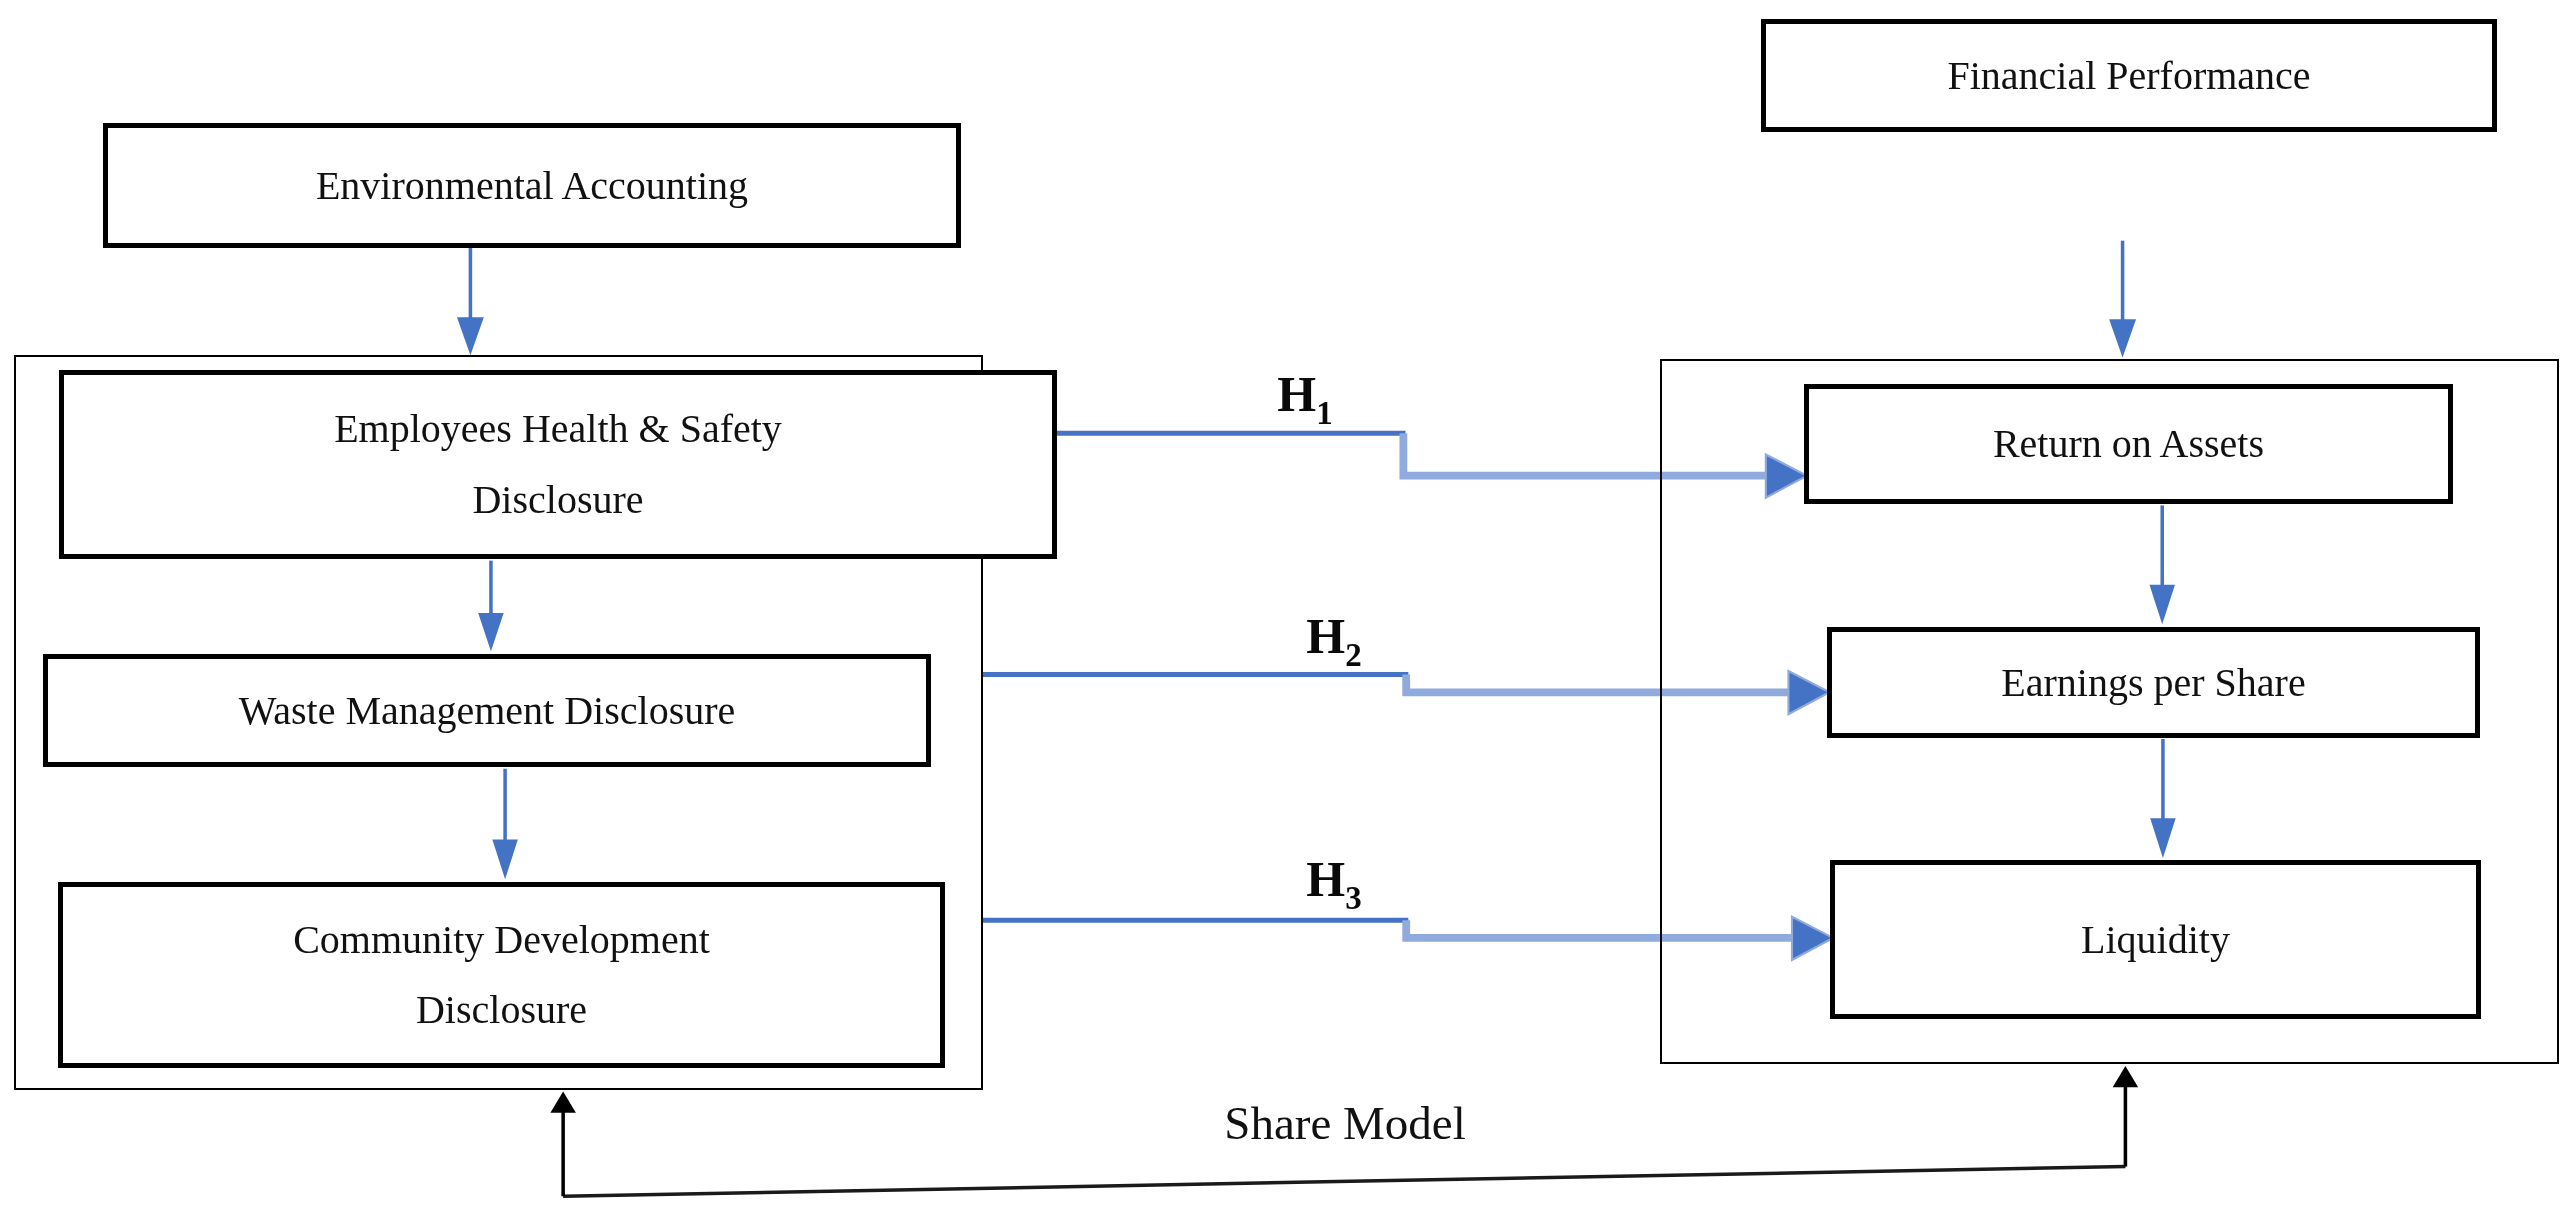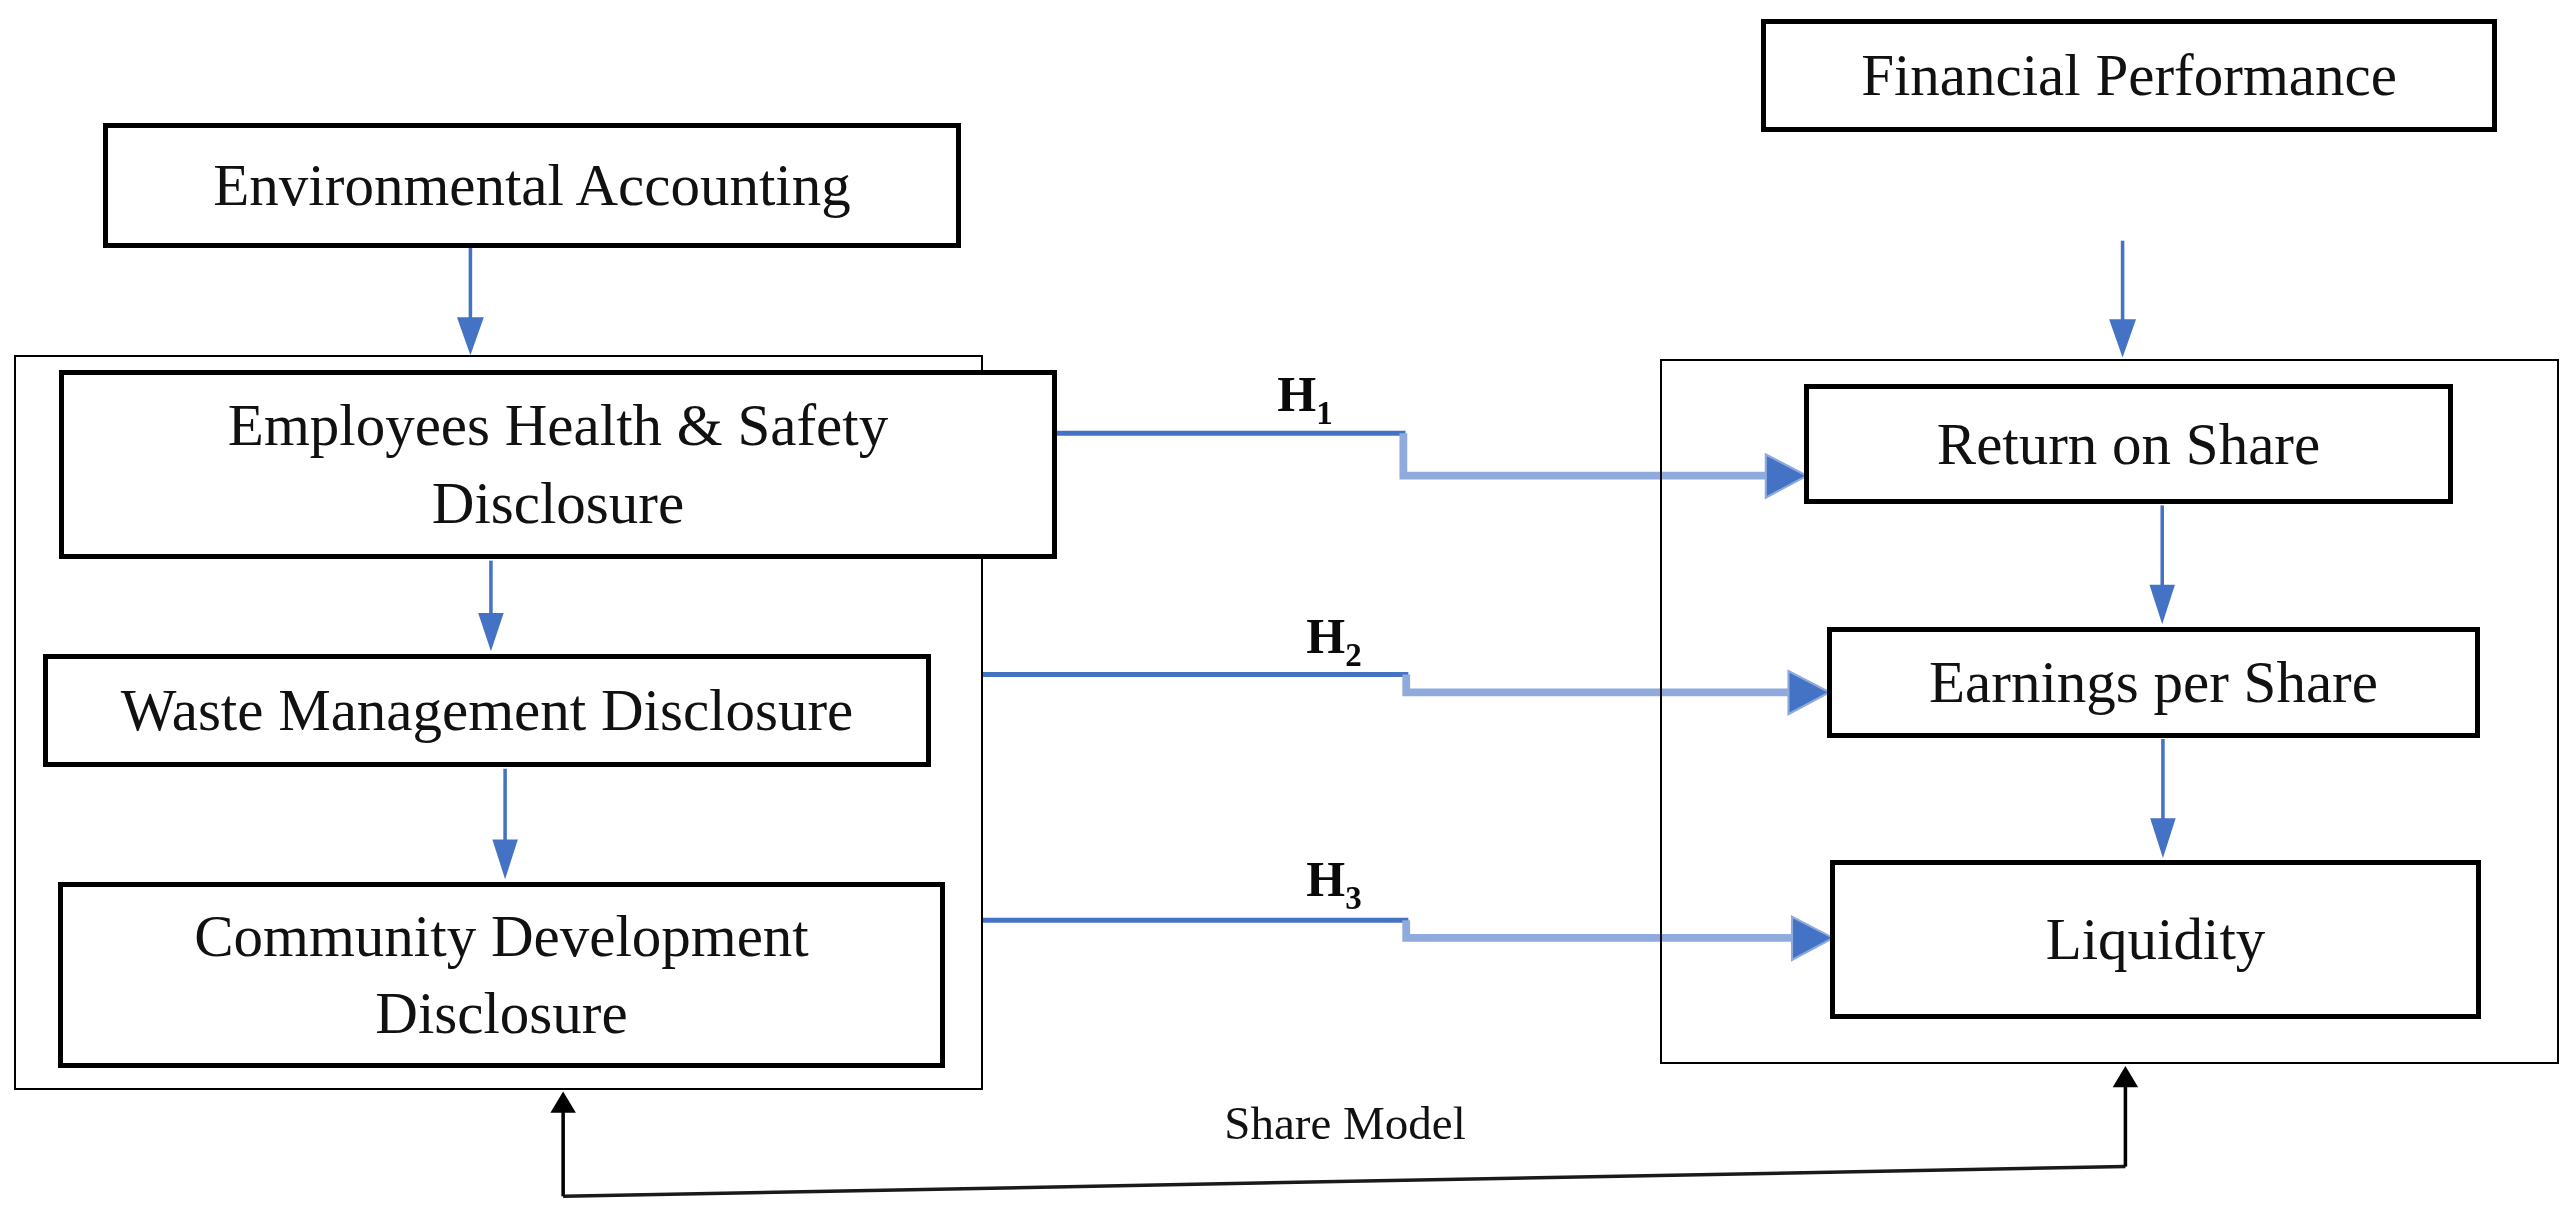--- a/index.html
+++ b/index.html
@@ -14,21 +14,21 @@
   .box{
     position:absolute;
     box-sizing:border-box;
     background:#ffffff;
     display:flex;align-items:center;justify-content:center;
     text-align:center;
   }
   .thick{border:5.7px solid #000000;}
   .thin{border:2.8px solid #000000;}
   .container-box{background:transparent;}
-  .lbl{font-size:59px;line-height:1.2;color:#111111;}
+  .lbl{font-size:40px;line-height:1.2;color:#111111;}
   .two-line{flex-direction:column;justify-content:space-evenly;padding:7px 0;}
   .two-line span{display:block;}
   svg.overlay{position:absolute;left:0;top:0;width:2576px;height:1214px;pointer-events:none;}
   .hyp{
     position:absolute;
     transform:translate(-50%,-50%);
     font-size:50px;font-weight:bold;color:#0a0a0a;
     font-family:"Liberation Serif","DejaVu Serif",serif;
     white-space:nowrap;
   }
@@ -124,21 +124,21 @@
   <div class="box thick" style="left:43px;top:654px;width:888px;height:113px;">
     <span class="lbl">Waste Management Disclosure</span>
   </div>
 
   <div class="box thick two-line" style="left:58px;top:882px;width:887px;height:186px;align-items:center;">
     <span class="lbl">Community Development</span>
     <span class="lbl">Disclosure</span>
   </div>
 
   <div class="box thick" style="left:1804px;top:384px;width:649px;height:120px;">
-    <span class="lbl">Return on Share</span>
+    <span class="lbl">Return on Assets</span>
   </div>
 
   <div class="box thick" style="left:1827px;top:627px;width:653px;height:111px;">
     <span class="lbl">Earnings per Share</span>
   </div>
 
   <div class="box thick" style="left:1830px;top:860px;width:651px;height:159px;">
     <span class="lbl">Liquidity</span>
   </div>
 

